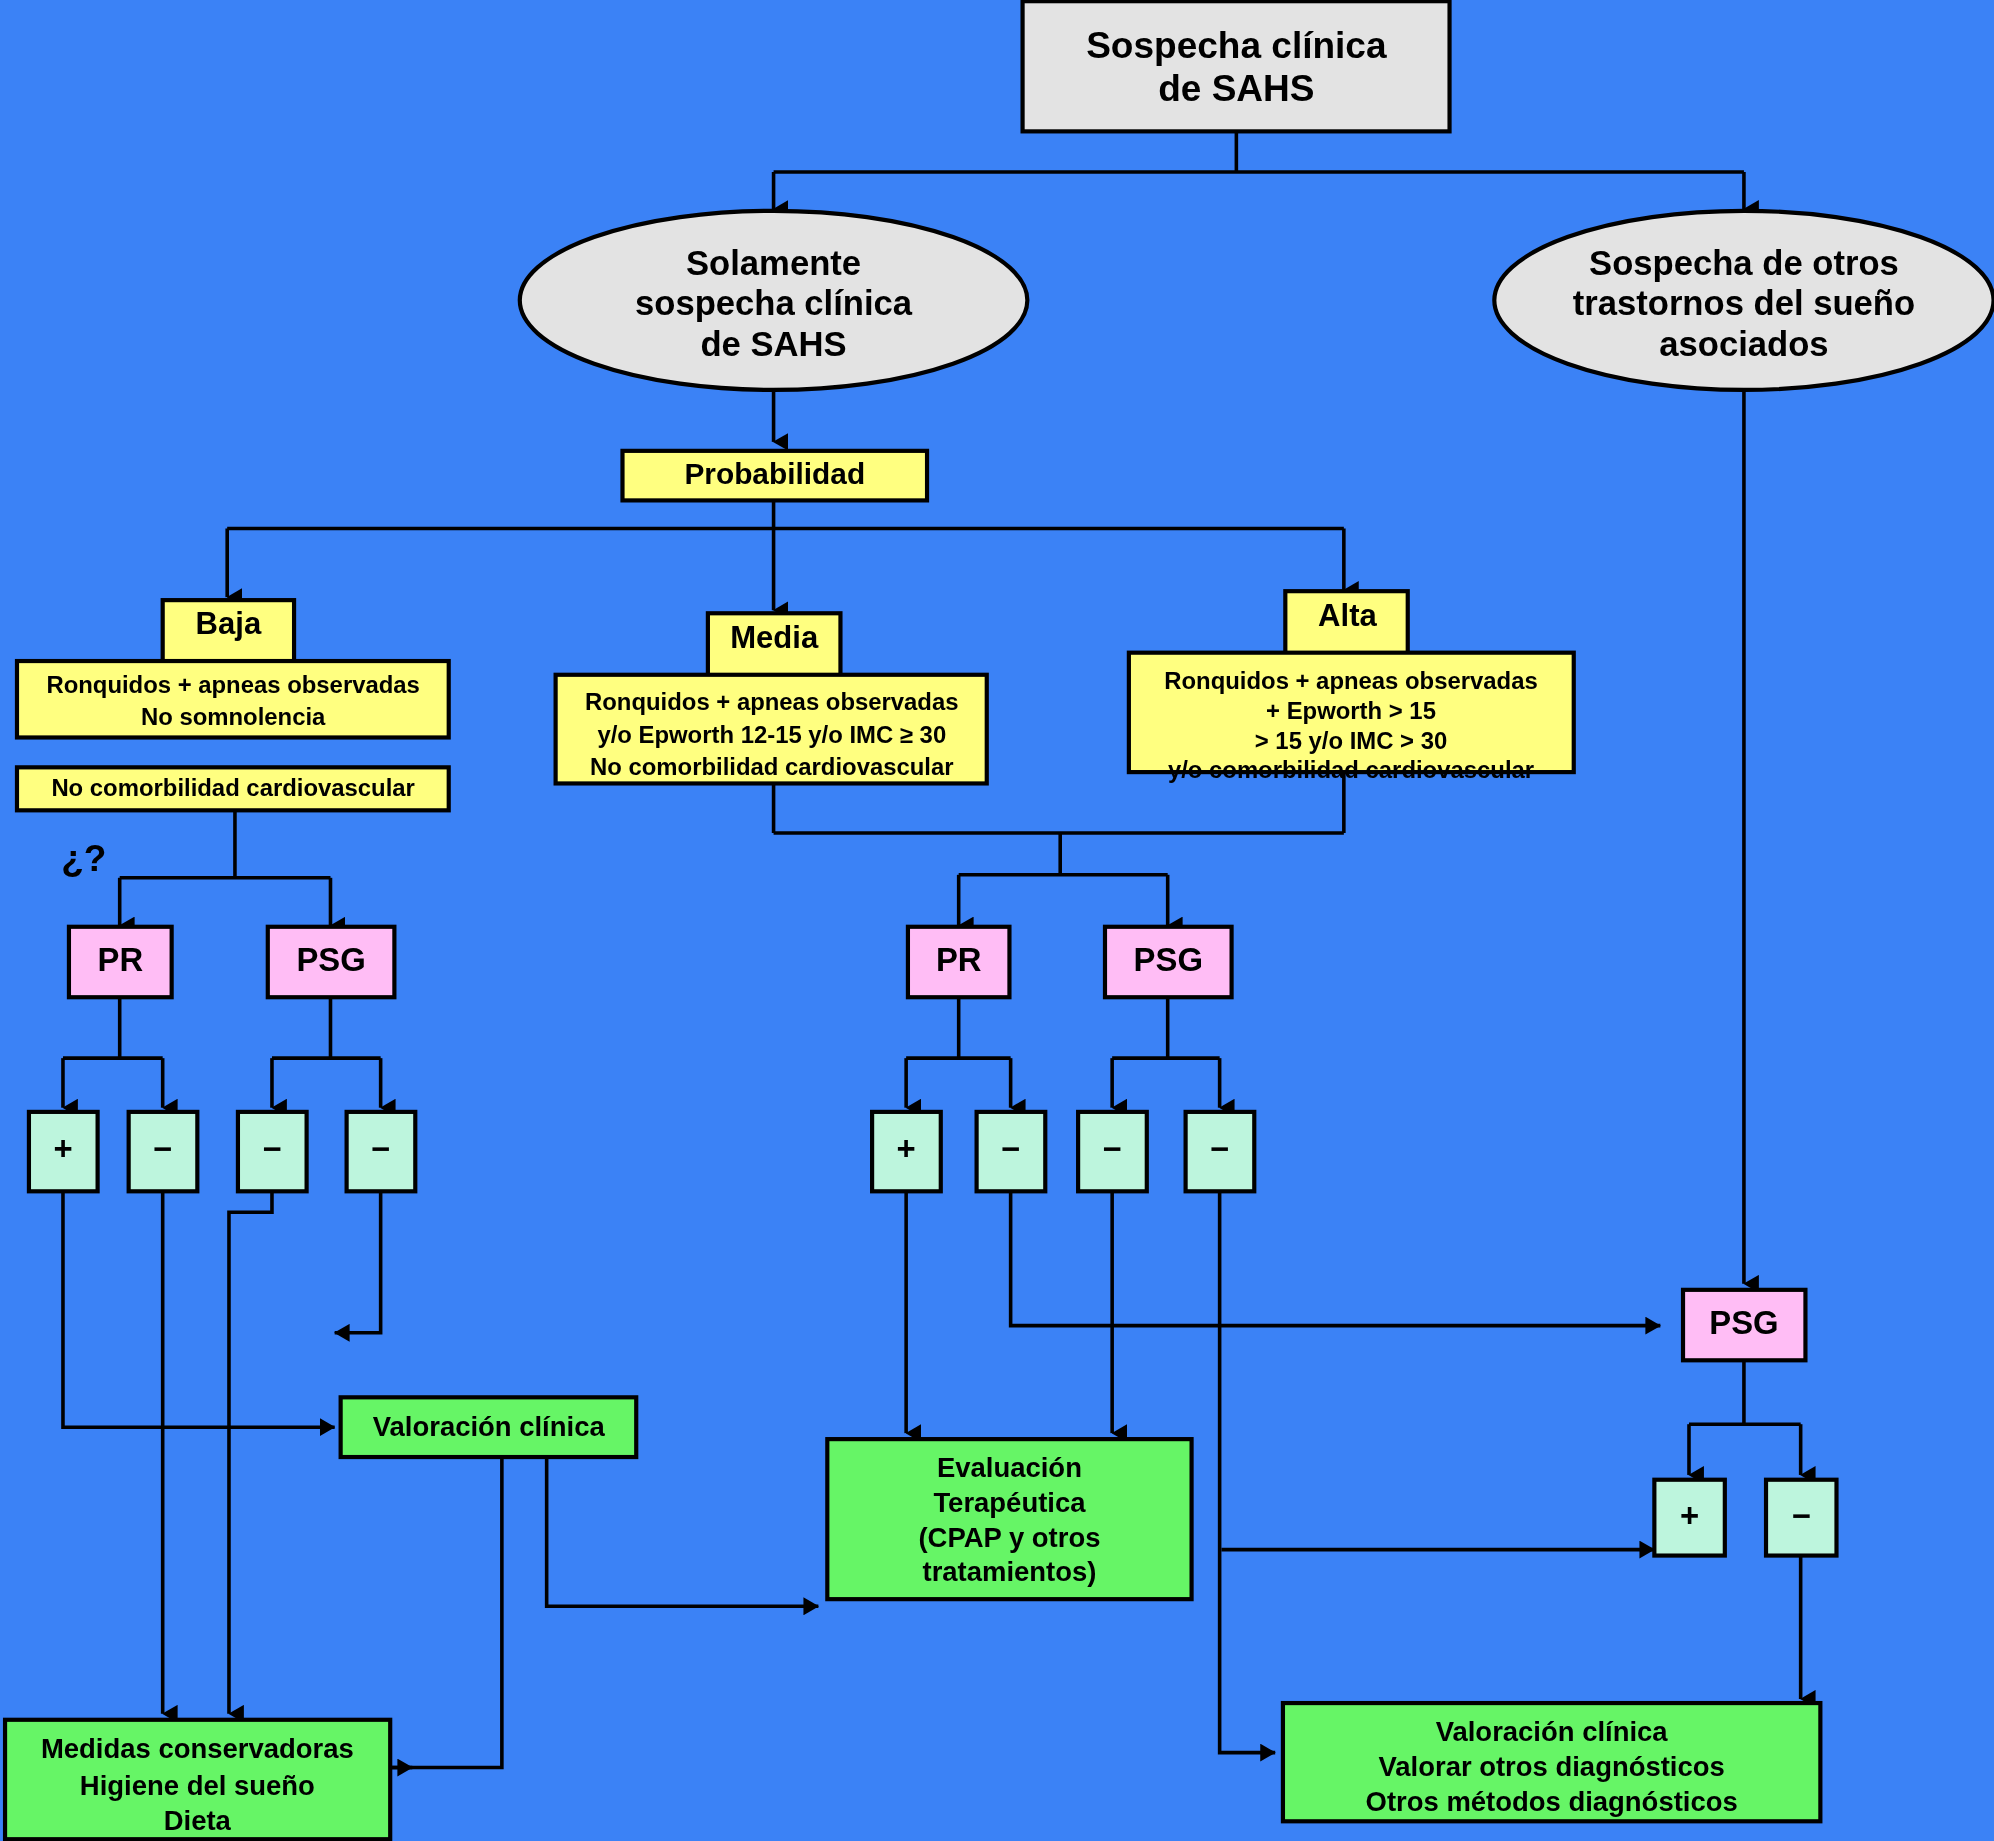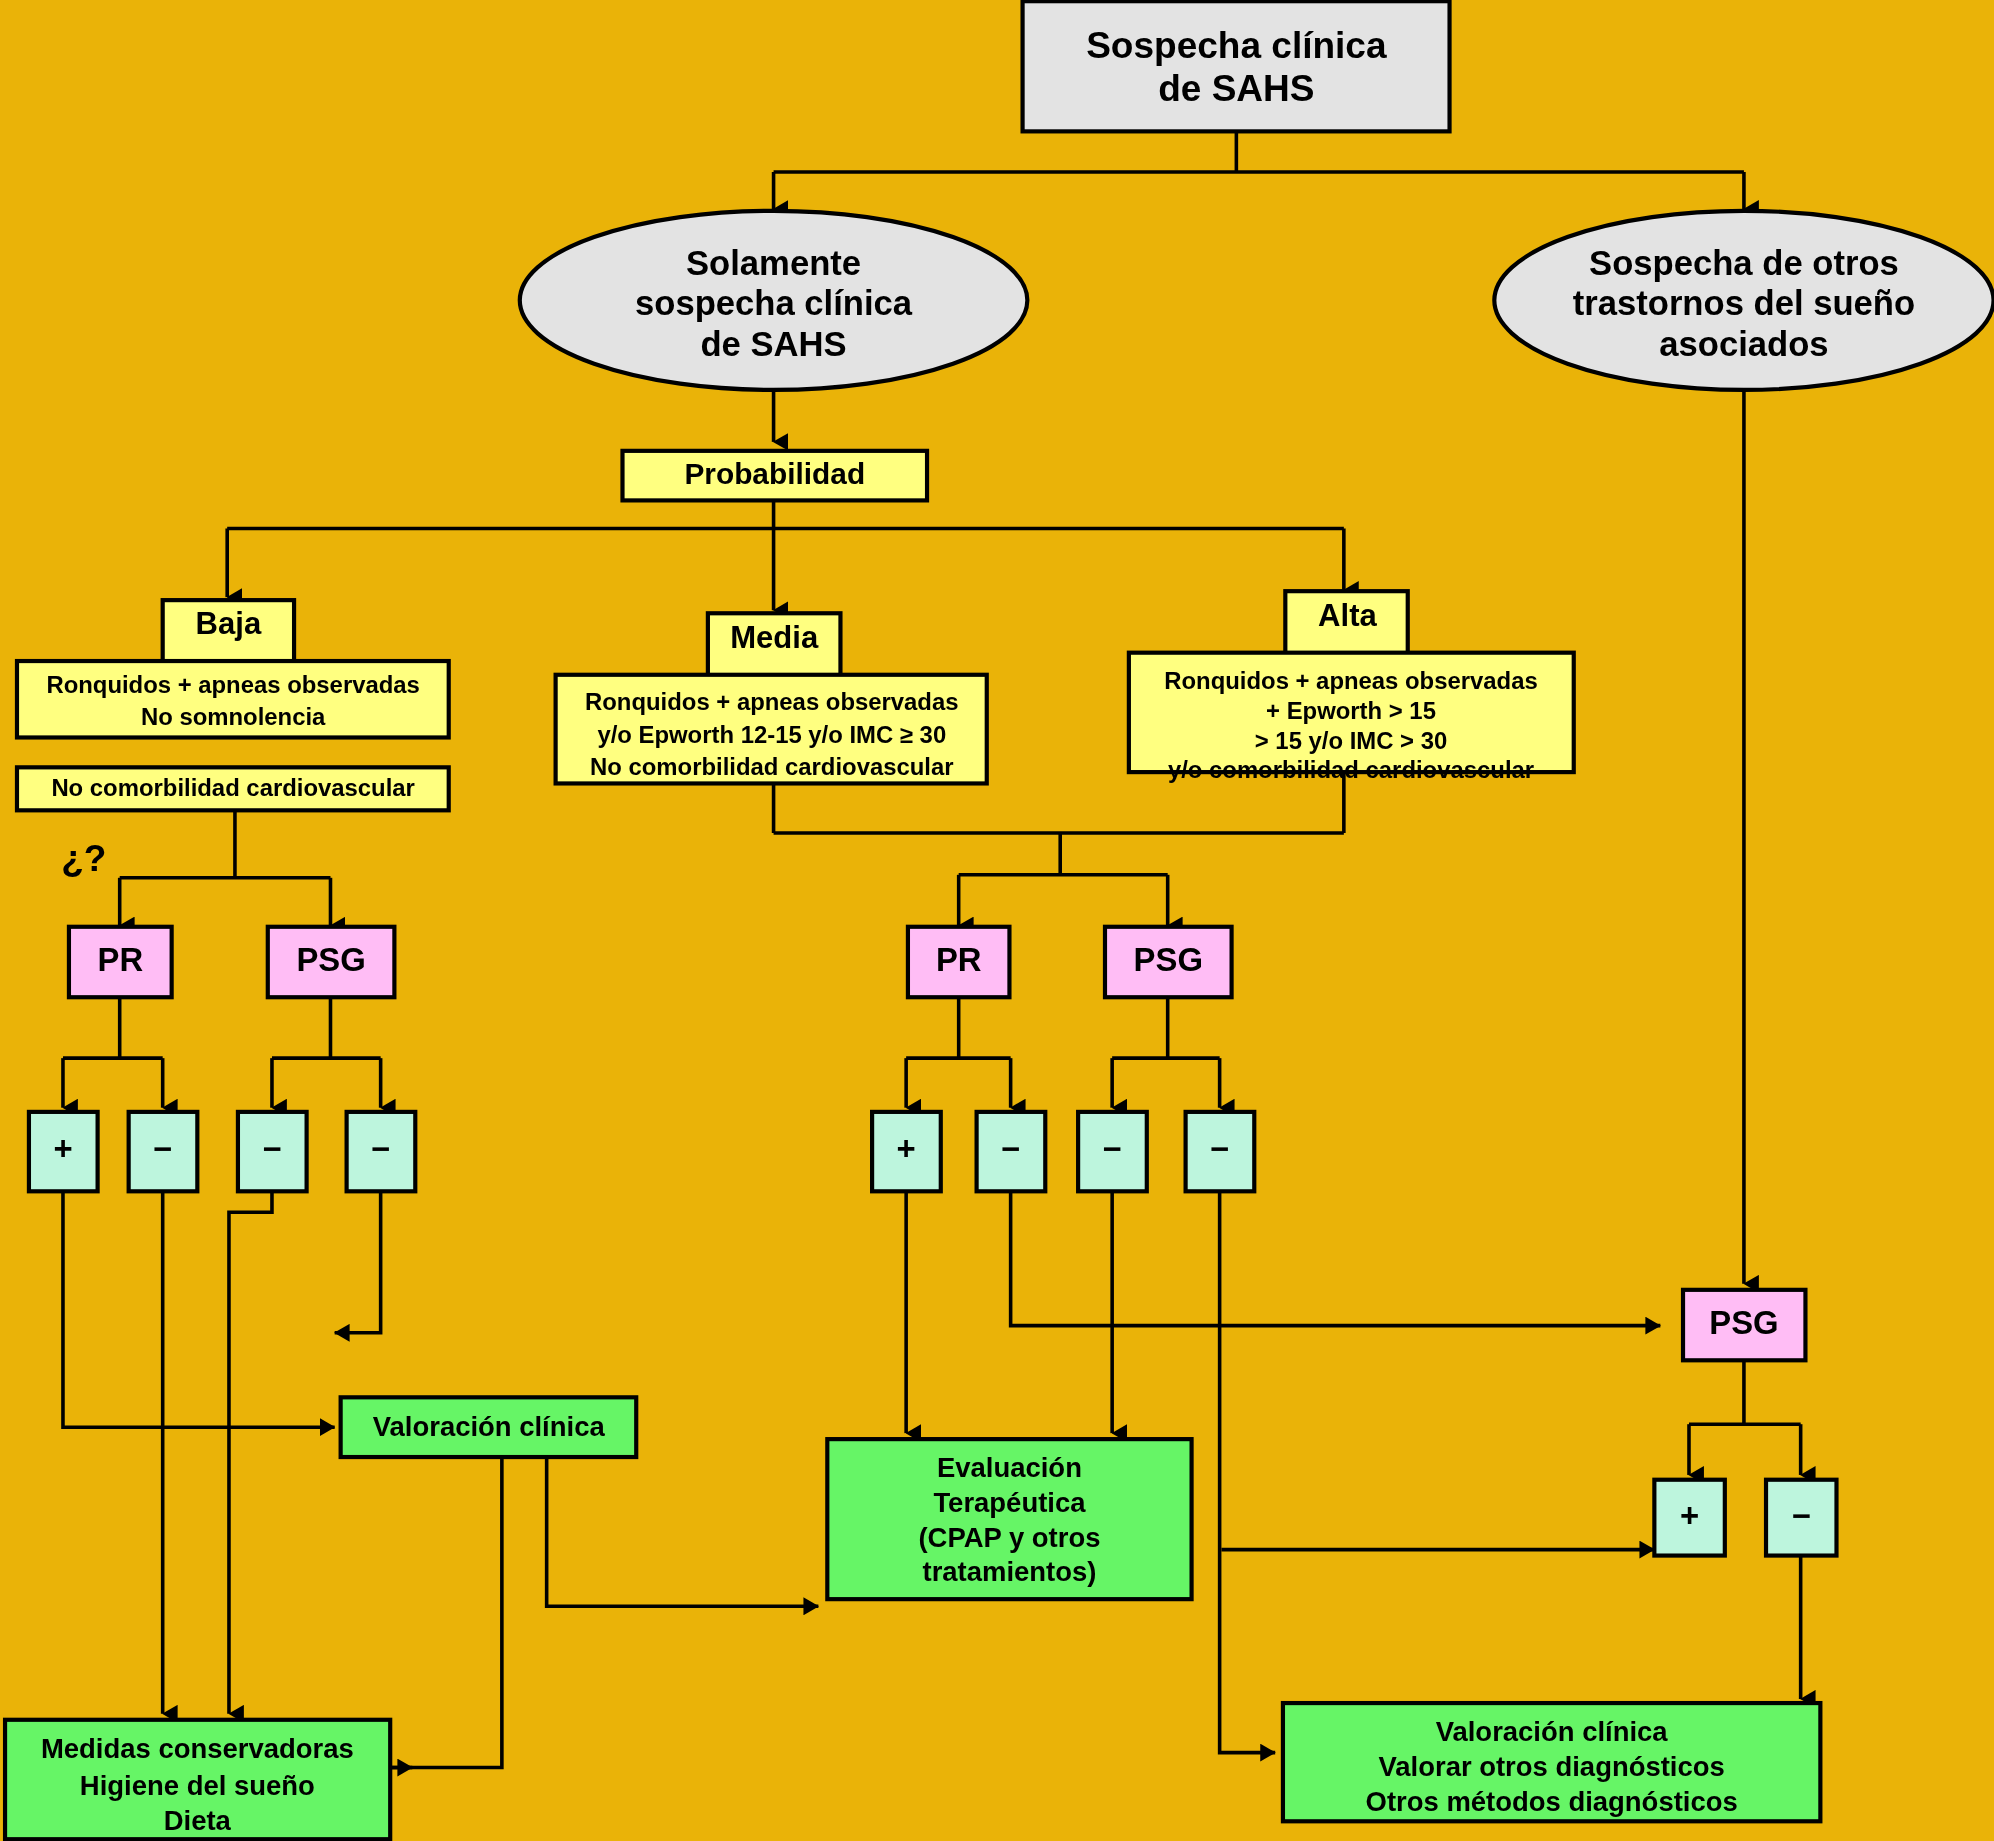--- a/index.html
+++ b/index.html
@@ -4,21 +4,21 @@
 <style>
   html, body {
     margin: 0;
     padding: 0;
     background: #ffffff;
   }
   #chart-root {
     position: relative;
     width: 1995px;
     height: 1841px;
-    background: #eab308;
+    background: #3b82f6;
     font-family: "Liberation Sans", sans-serif;
   }
   svg.flow {
     position: absolute;
     top: 0; left: 0;
     width: 1995px;
     height: 1841px;
   }
   .node-text {
     font-family: "Liberation Sans", sans-serif;

